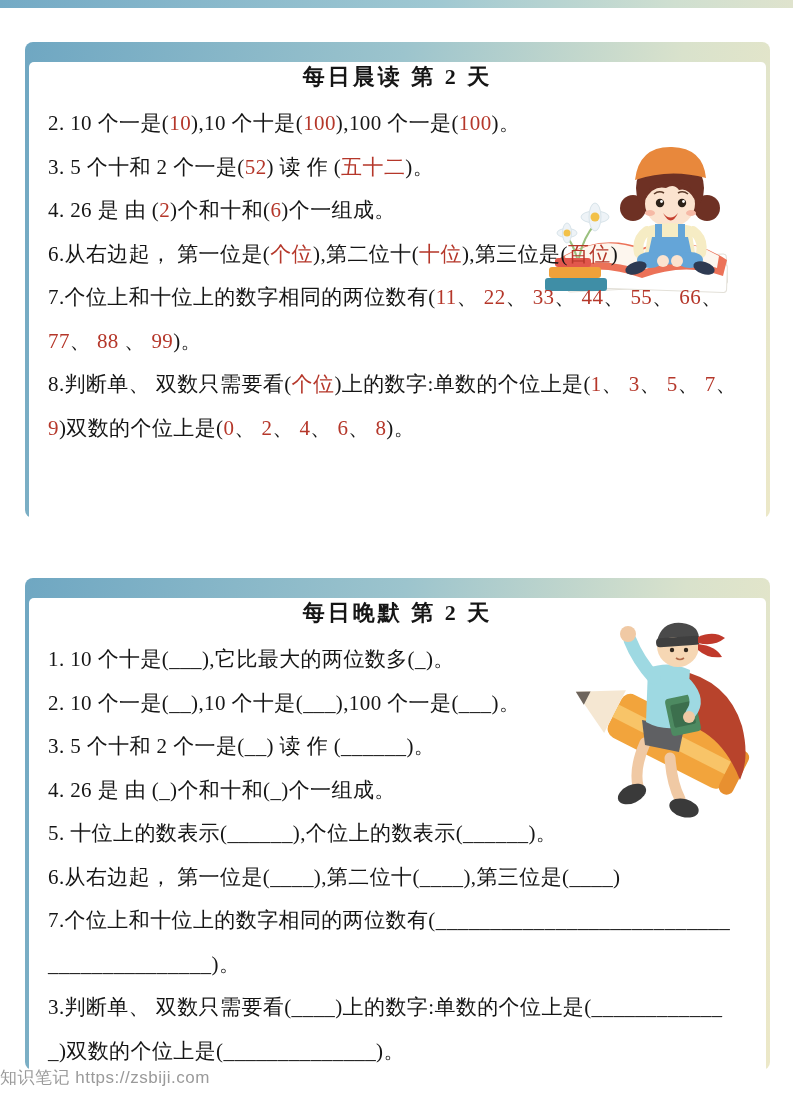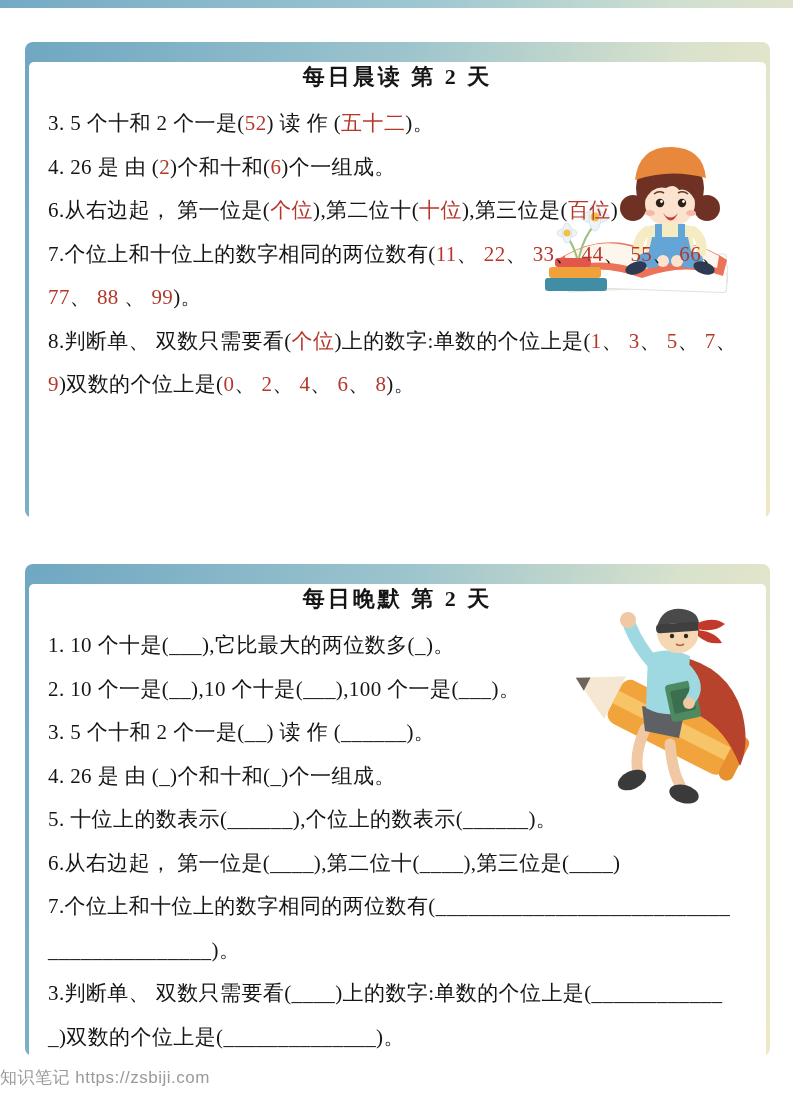--- a/index.html
+++ b/index.html
@@ -16,21 +16,21 @@
   .card-border{
     position:absolute;left:25px;width:745px;box-sizing:border-box;
     padding:4px;border-radius:8px;
     background:linear-gradient(102deg,#6fa7c2,#9cc4cd 45%,#d9e2cc 78%,#ece8c8);
   }
   .card{
     position:relative;width:100%;height:100%;box-sizing:border-box;
     background:#ffffff;border-radius:5px;
   }
   .card-1{top:42px;height:476px;}
-  .card-2{top:564px;height:492px;}
+  .card-2{top:578px;height:492px;}
   .card-title{
     margin:16px 0 6px 0;text-align:center;
     font-size:22px;font-weight:bold;letter-spacing:3px;
     position:relative;z-index:2;
   }
   .lines{
     position:relative;z-index:2;
     padding:4px 14px 0 19px;
     font-size:21px;
   }
@@ -49,20 +49,21 @@
 </style>
 </head>
 <body>
 
 <div class="top-strip"></div>
 
 <div class="card-border card-1">
   <div class="card">
     <h2 class="card-title">每日晨读 第 2 天</h2>
     <div class="lines">
+        <p class="line"><span>2. 10 个一是(</span><span class="red">10</span><span>),10 个十是(</span><span class="red">100</span><span>),100 个一是(</span><span class="red">100</span><span>)。</span></p>
         <p class="line"><span>3. 5 个十和 2 个一是(</span><span class="red">52</span><span>) 读 作 (</span><span class="red">五十二</span><span>)。</span></p>
         <p class="line"><span>4. 26 是 由 (</span><span class="red">2</span><span>)个和十和(</span><span class="red">6</span><span>)个一组成。</span></p>
         <p class="line"><span>6.从右边起， 第一位是(</span><span class="red">个位</span><span>),第二位十(</span><span class="red">十位</span><span>),第三位是(</span><span class="red">百位</span><span>)</span></p>
         <p class="line"><span>7.个位上和十位上的数字相同的两位数有(</span><span class="red">11</span><span>、 </span><span class="red">22</span><span>、 </span><span class="red">33</span><span>、 </span><span class="red">44</span><span>、 </span><span class="red">55</span><span>、 </span><span class="red">66</span><span>、</span></p>
         <p class="line"><span class="red">77</span><span>、 </span><span class="red">88</span><span> 、 </span><span class="red">99</span><span>)。</span></p>
         <p class="line"><span>8.判断单、 双数只需要看(</span><span class="red">个位</span><span>)上的数字:单数的个位上是(</span><span class="red">1</span><span>、 </span><span class="red">3</span><span>、 </span><span class="red">5</span><span>、 </span><span class="red">7</span><span>、</span></p>
         <p class="line"><span class="red">9</span><span>)双数的个位上是(</span><span class="red">0</span><span>、 </span><span class="red">2</span><span>、 </span><span class="red">4</span><span>、 </span><span class="red">6</span><span>、 </span><span class="red">8</span><span>)。</span></p>
       </div>
 
     <svg class="illus illus-girl" viewBox="0 0 205 190" aria-hidden="true">

